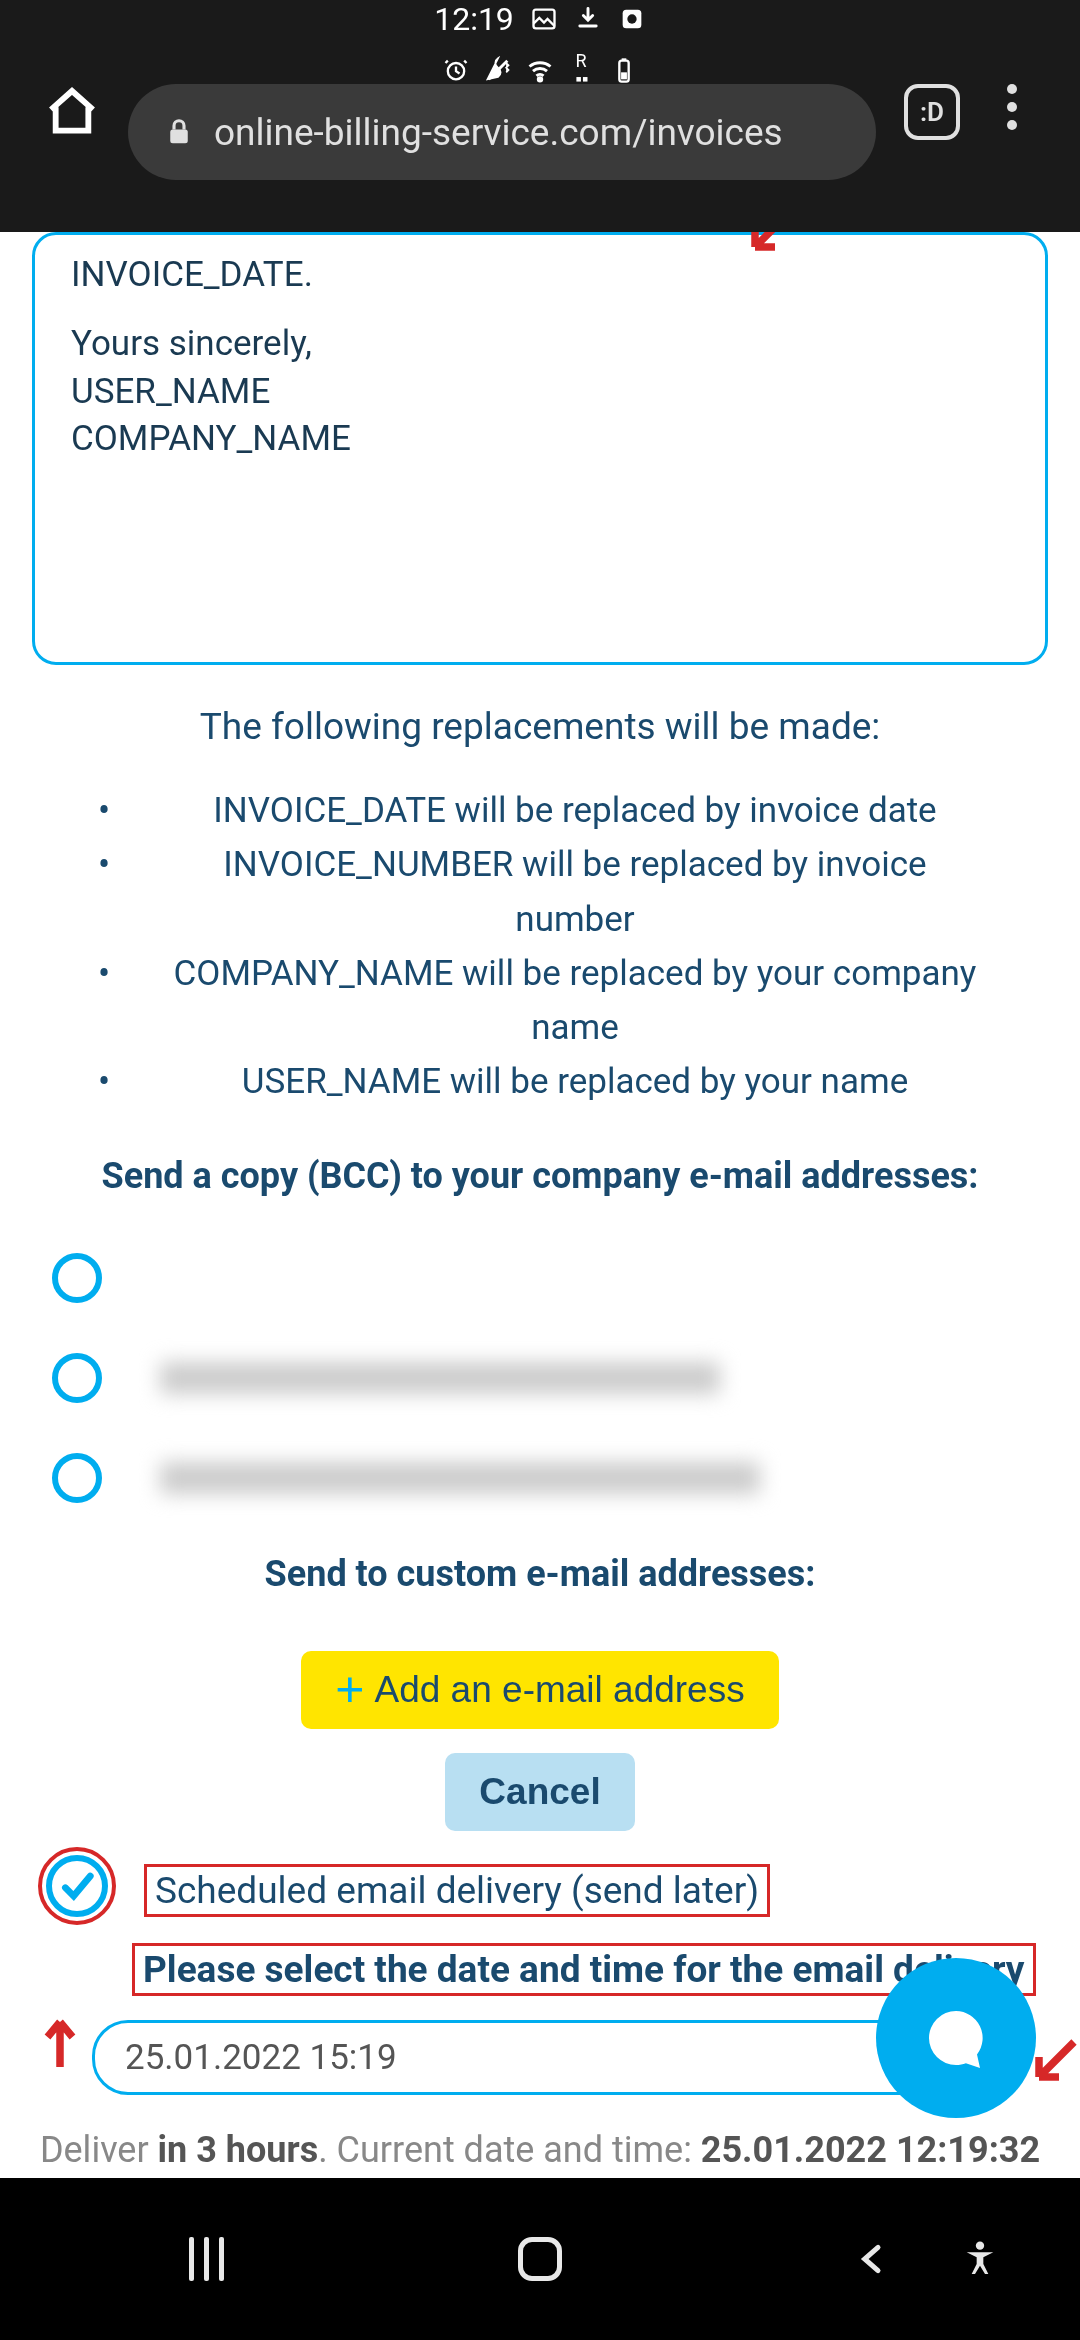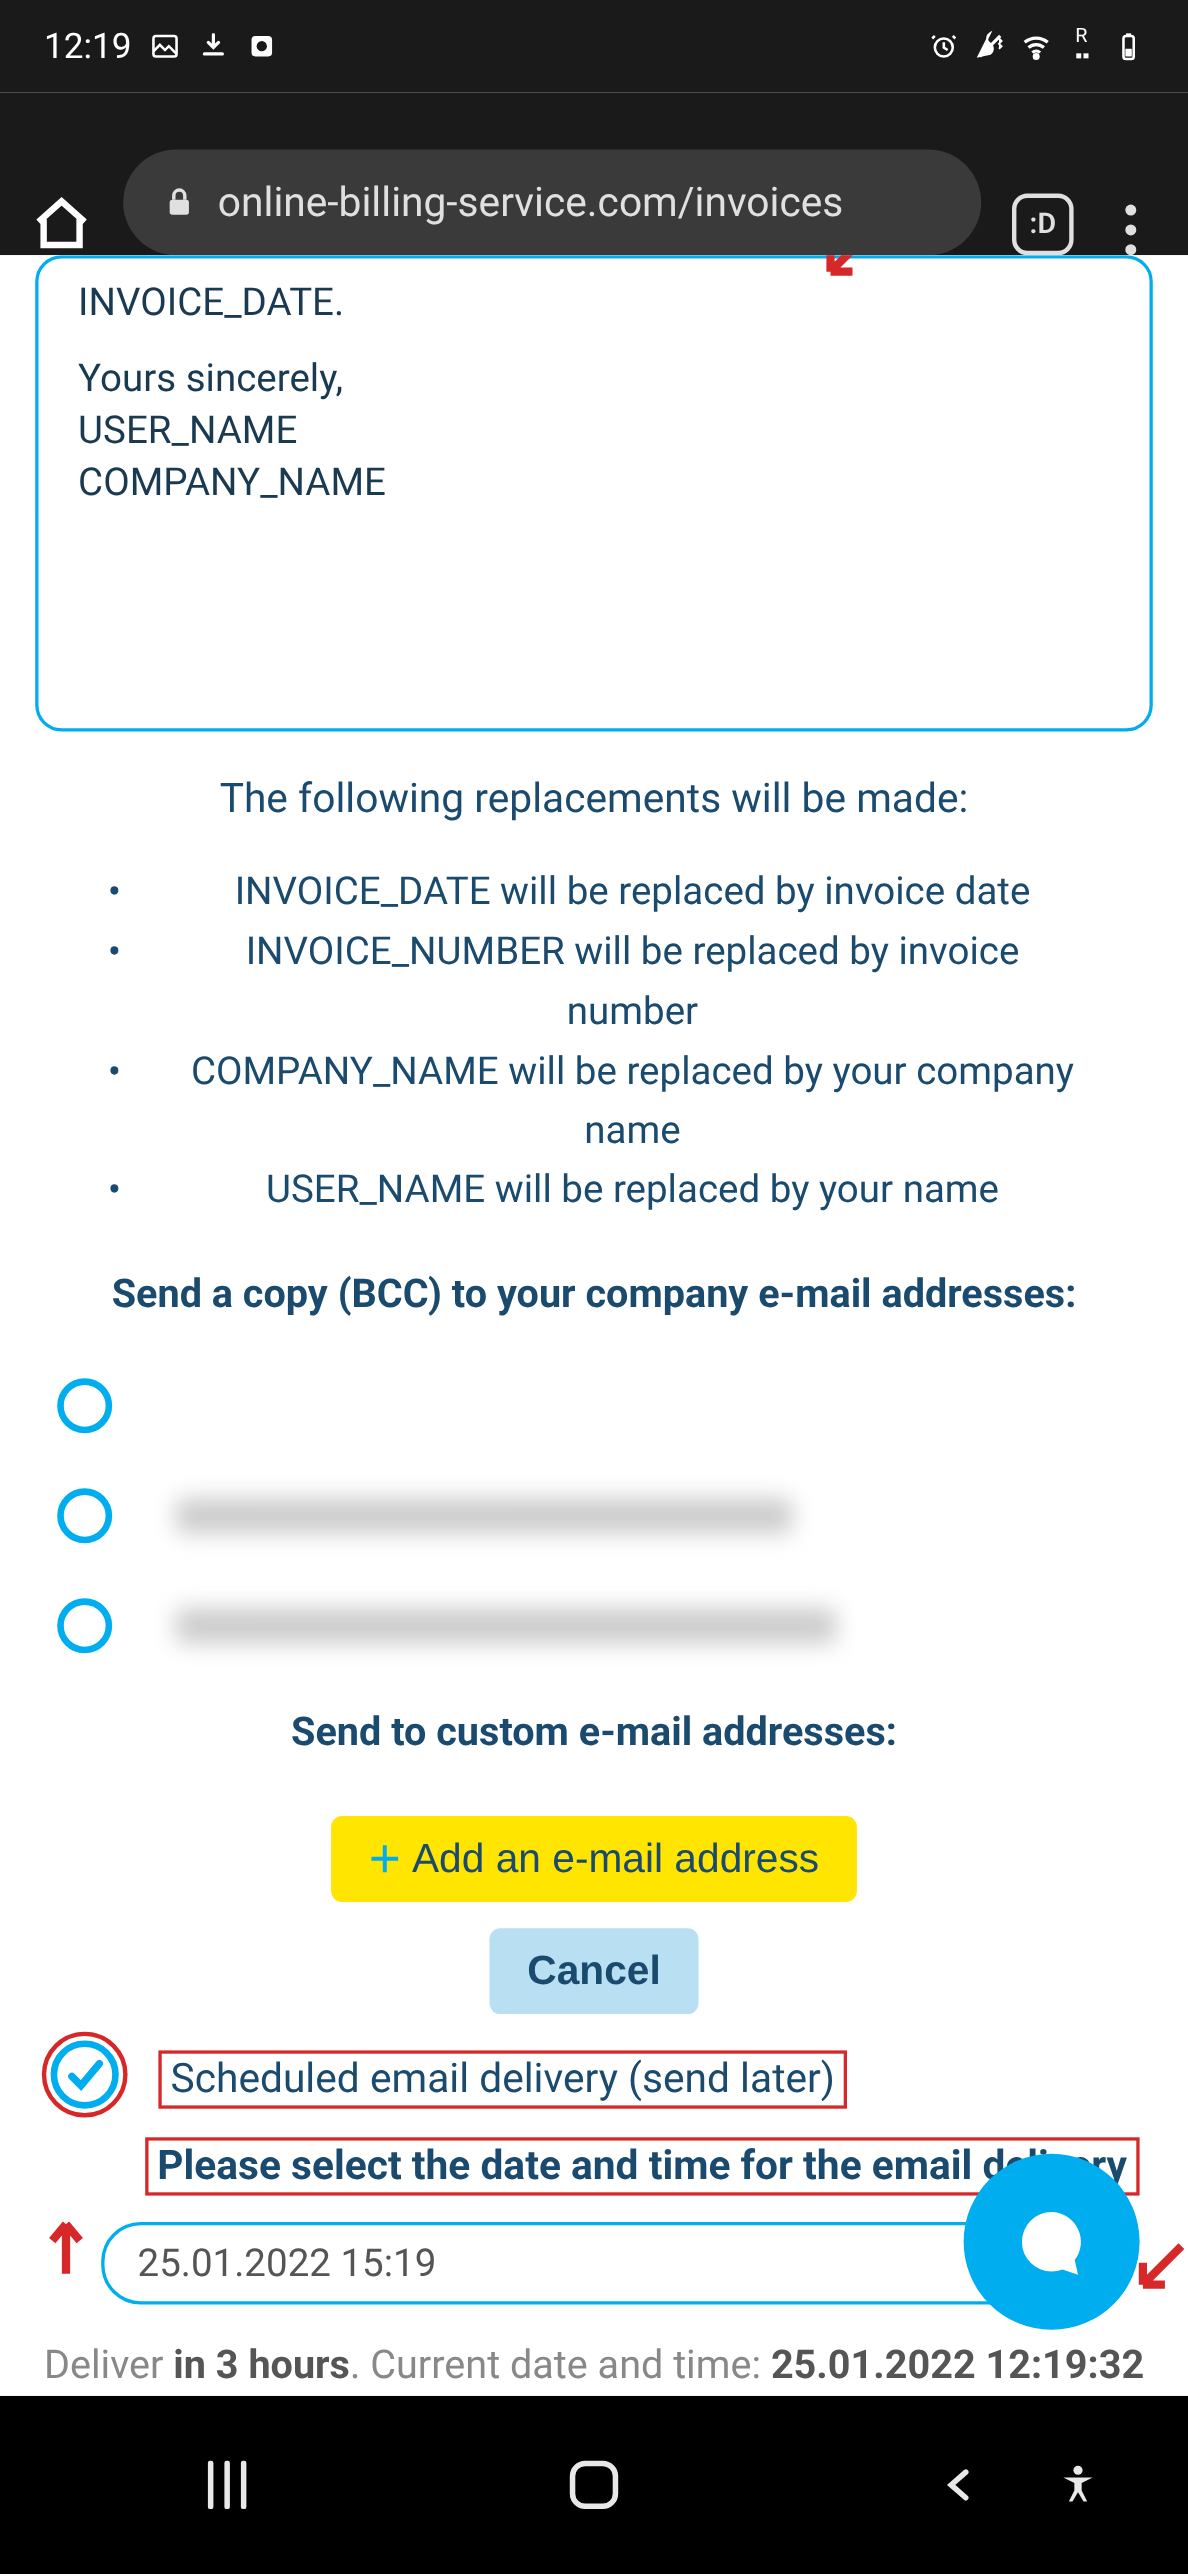--- a/index.html
+++ b/index.html
@@ -1,25 +1,25 @@
 <!DOCTYPE html>
 <html><head>
 <meta charset="utf-8">
 <style>
   * { box-sizing: border-box; margin: 0; padding: 0; }
   html, body { width: 1080px; height: 2340px; font-family: -apple-system, "Segoe UI", Roboto, sans-serif; background: #f0f0f0; }
   
   
-  .statusbar { height: 84px; background: #1a1a1a; color: #fff; display: flex; align-items: center; justify-content: space-between; padding: 0 40px; font-size: 32px; }
+  .statusbar { height: 84px; background: #1a1a1a; color: #fff; display: flex; align-items: center; justify-content: space-between; padding: 0 40px; font-size: 32px; flex-direction: column; }
   .statusbar-left { display: flex; align-items: center; gap: 16px; }
   .statusbar-right { display: flex; align-items: center; gap: 14px; }
   .status-icon { width: 28px; height: 28px; display: inline-flex; align-items: center; justify-content: center; }
   
   
-  .browser-chrome { height: 148px; background: #1a1a1a; display: flex; align-items: flex-end; padding: 0 28px; gap: 28px; }
+  .browser-chrome { height: 148px; background: #1a1a1a; display: flex; align-items: flex-start; padding: 0 44px; gap: 28px; }
   .home-icon { width: 56px; height: 56px; color: #fff; }
   .url-bar { flex: 1; height: 96px; background: #3a3a3a; border-radius: 48px; display: flex; align-items: center; padding: 0 36px; gap: 20px; }
   .lock-icon { width: 30px; height: 30px; color: #e0e0e0; }
   .url-text { color: #e0e0e0; font-size: 37px; white-space: nowrap; overflow: hidden; }
   .tabs-badge { width: 56px; height: 56px; border: 4px solid #e0e0e0; border-radius: 14px; display: flex; align-items: center; justify-content: center; color: #e0e0e0; font-size: 26px; font-weight: 600; }
   .menu-dots { width: 48px; display: flex; flex-direction: column; align-items: center; gap: 8px; }
   .menu-dots span { width: 10px; height: 10px; background: #e0e0e0; border-radius: 50%; }
   
   
   .page { background: #fff; padding: 0 32px 40px; height: 1946px; overflow: hidden; position: relative; }

